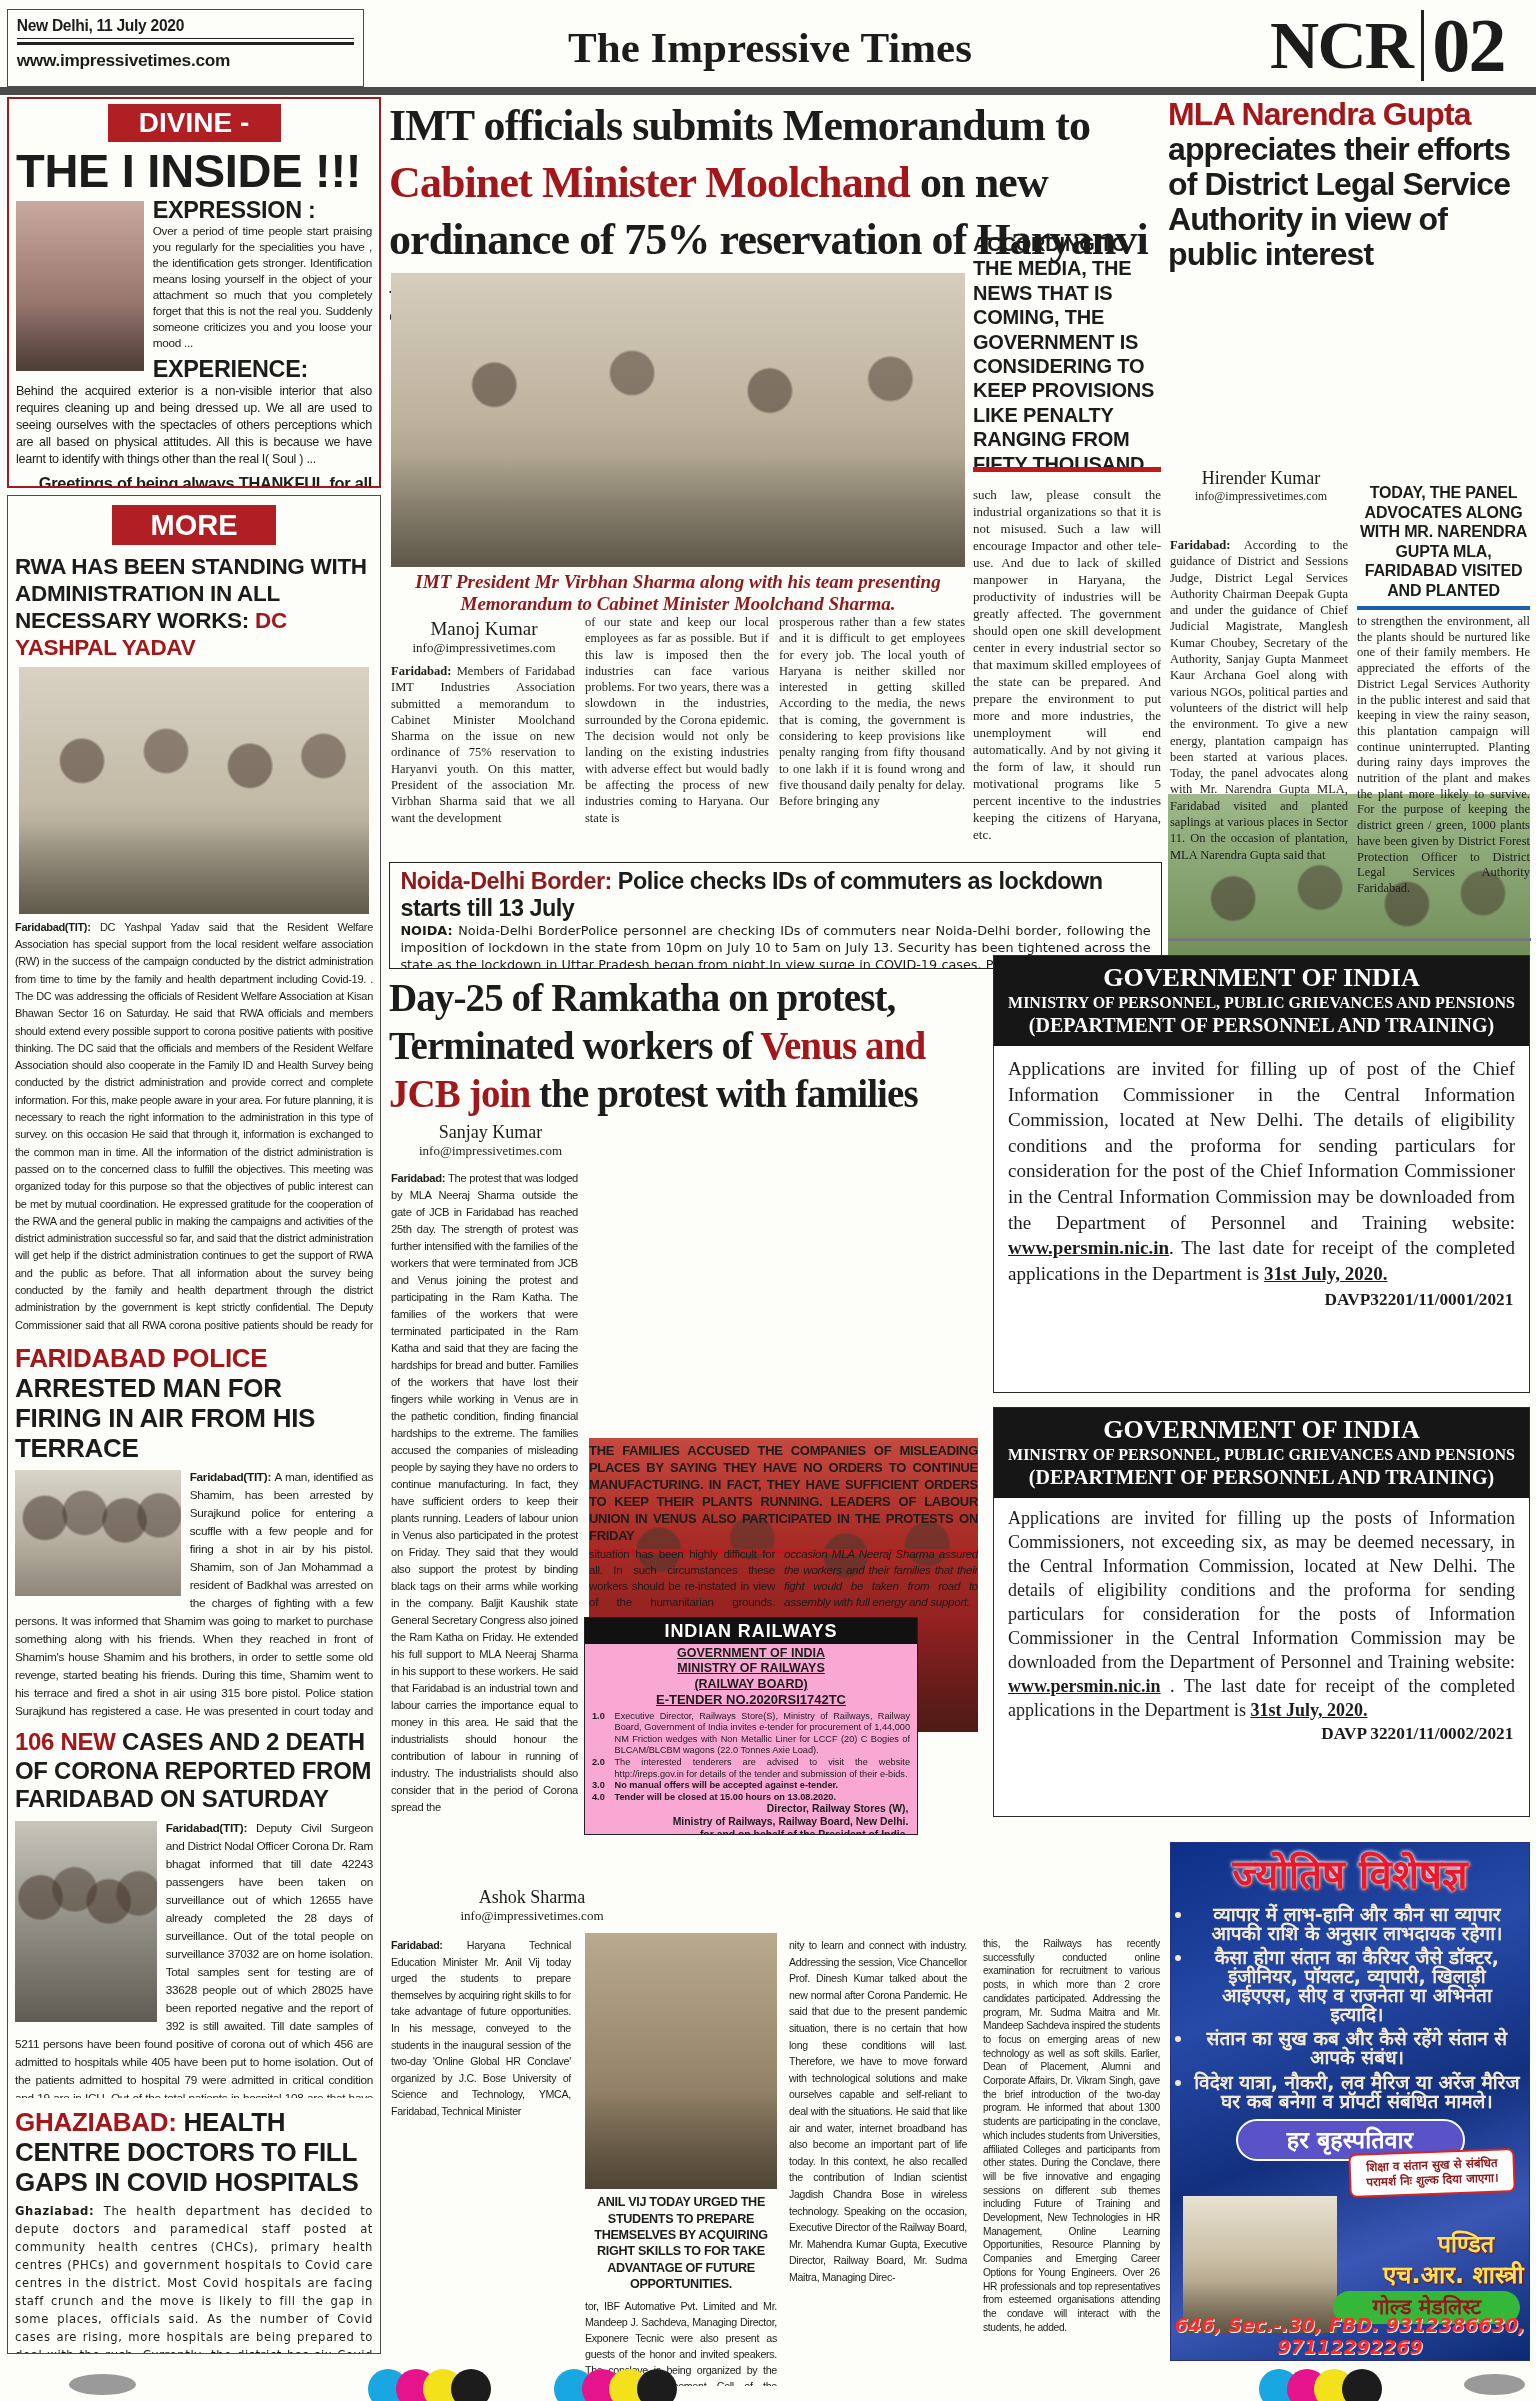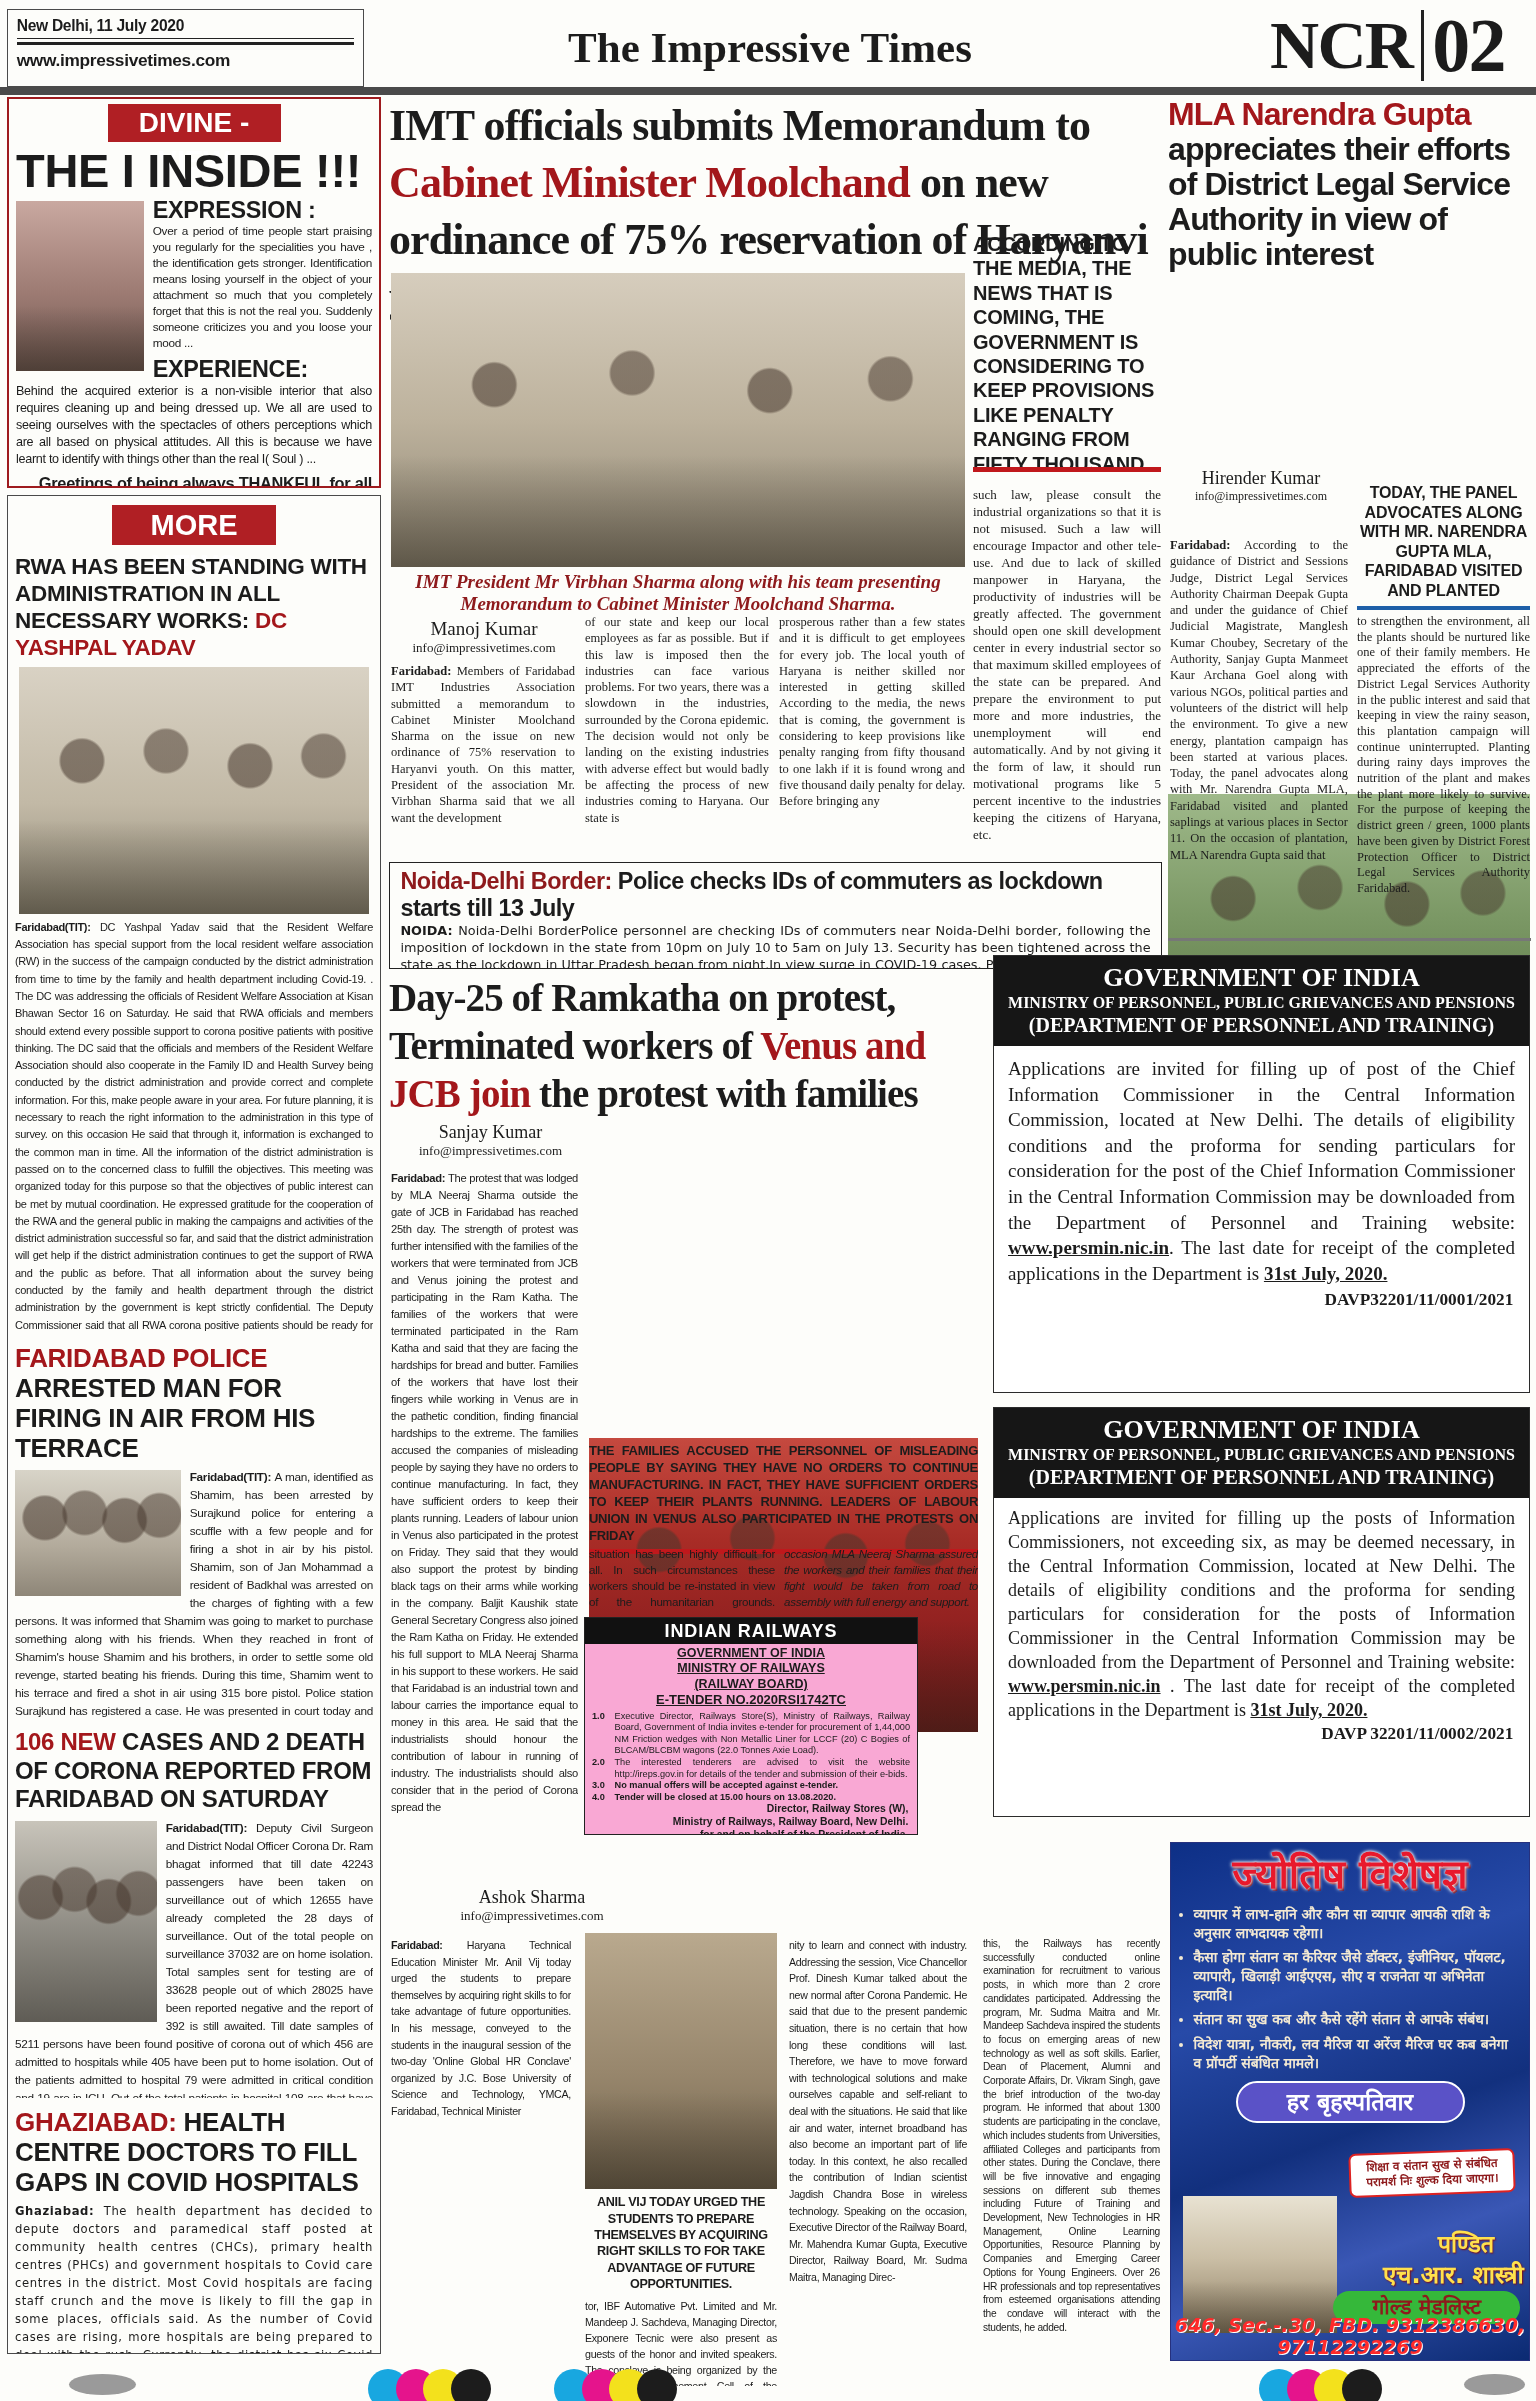--- a/index.html
+++ b/index.html
@@ -128,21 +128,21 @@
   <div class="abs ctr" style="left:391px;top:1122px;width:199px;">
     <div class="serif" style="font-size:18px;">Sanjay Kumar</div>
     <div class="serif" style="font-size:13px;">info@impressivetimes.com</div>
   </div>
   <div class="abs cond just hid" style="left:391px;top:1170px;width:187px;height:682px;font-size:11.2px;line-height:17px;"><span class="lead">Faridabad: </span><span>The protest that was lodged by MLA Neeraj Sharma outside the gate of JCB in Faridabad has reached 25th day. The strength of protest was further intensified with the families of the workers that were terminated from JCB and Venus joining the protest and participating in the Ram Katha. The families of the workers that were terminated participated in the Ram Katha and said that they are facing the hardships for bread and butter. Families of the workers that have lost their fingers while working in Venus are in the pathetic condition, finding financial hardships to the extreme. The families accused the companies of misleading people by saying they have no orders to continue manufacturing. In fact, they have sufficient orders to keep their plants running. Leaders of labour union in Venus also participated in the protest on Friday. They said that they would also support the protest by binding black tags on their arms while working in the company. Baljit Kaushik state General Secretary Congress also joined the Ram Katha on Friday. He extended his full support to MLA Neeraj Sharma in his support to these workers. He said that Faridabad is an industrial town and labour carries the importance equal to money in this area. He said that the industrialists should honour the contribution of labour in running of industry. The industrialists should also consider that in the period of Corona spread the</span></div>
   <div class="abs photo" style="left:589px;top:1144px;width:389px;height:294px;background:linear-gradient(180deg,#c5493f 0%,#a82c26 35%,#8d1f1f 70%,#6e1616 100%);">
       <span class="heads"></span>
       <span class="shade"></span>
     </div>
   <div class="abs" style="left:589px;top:1442px;width:389px;">
-    <div class="b cond just" style="font-size:13px;line-height:17px;">THE FAMILIES ACCUSED THE PERSONNEL OF MISLEADING PEOPLE BY SAYING THEY HAVE NO ORDERS TO CONTINUE MANUFACTURING. IN FACT, THEY HAVE SUFFICIENT ORDERS TO KEEP THEIR PLANTS RUNNING. LEADERS OF LABOUR UNION IN VENUS ALSO PARTICIPATED IN THE PROTESTS ON FRIDAY</div>
+    <div class="b cond just" style="font-size:13px;line-height:17px;">THE FAMILIES ACCUSED THE COMPANIES OF MISLEADING PLACES BY SAYING THEY HAVE NO ORDERS TO CONTINUE MANUFACTURING. IN FACT, THEY HAVE SUFFICIENT ORDERS TO KEEP THEIR PLANTS RUNNING. LEADERS OF LABOUR UNION IN VENUS ALSO PARTICIPATED IN THE PROTESTS ON FRIDAY</div>
     <div class="rule-red" style="margin-top:5.2px;"></div>
   </div>
   <div class="abs cond just hid" style="left:589px;top:1546px;width:186px;height:67px;font-size:11.6px;line-height:16px;">situation has been highly difficult for all. In such circumstances these workers should be re-instated in view of the humanitarian grounds. Speaking on the</div>
   <div class="abs cond just hid" style="left:784px;top:1546px;width:194px;height:67px;font-size:11.6px;line-height:16px;font-style:italic;">occasion MLA Neeraj Sharma assured the workers and their families that their fight would be taken from road to assembly with full energy and support.</div>
 
   <div class="abs hid" style="left:584px;top:1617px;width:334px;height:218px;border:1.7px solid #222;box-sizing:border-box;background:#f9a8d4;">
     <div style="background:#111;color:#fff;text-align:center;font-weight:bold;font-size:18px;line-height:26px;letter-spacing:0.9px;">INDIAN RAILWAYS</div>
     <div class="b ctr" style="font-size:12.5px;line-height:15.6px;text-decoration:underline;margin-top:1.7px;">GOVERNMENT OF INDIA</div>
     <div class="b ctr" style="font-size:12.5px;line-height:15.6px;text-decoration:underline;">MINISTRY OF RAILWAYS</div>
     <div class="b ctr" style="font-size:12.5px;line-height:15.6px;text-decoration:underline;">(RAILWAY BOARD)</div>
@@ -218,21 +218,21 @@
       <div style="font-size:26px;line-height:29px;">GOVERNMENT OF INDIA</div>
       <div style="font-size:16px;line-height:21px;">MINISTRY OF PERSONNEL, PUBLIC GRIEVANCES AND PENSIONS</div>
       <div style="font-size:20px;line-height:24px;">(DEPARTMENT OF PERSONNEL AND TRAINING)</div>
     </div>
     <div class="serif just" style="font-size:18px;line-height:24px;padding:8.7px 14px 0;"><span>Applications are invited for filling up the posts of Information Commissioners, not exceeding six, as may be deemed necessary, in the Central Information Commission, located at New Delhi. The details of eligibility conditions and the proforma for sending particulars for consideration for the posts of Information Commissioner in the Central Information Commission may be downloaded from the Department of Personnel and Training website: </span><span class="b" style="text-decoration:underline;">www.persmin.nic.in</span><span> . The last date for receipt of the completed applications in the Department is </span><span class="b" style="text-decoration:underline;">31st July, 2020.</span></div>
     <div class="serif b" style="font-size:17.3px;text-align:right;padding:1.7px 15.6px 0;">DAVP 32201/11/0002/2021</div>
   </div>
 
   <div class="abs adbg hid" style="left:1170px;top:1842px;width:360px;height:519px;border:1.7px solid #26317e;box-sizing:border-box;font-family:'DejaVu Sans',sans-serif;">
     <div class="adtitle b ctr" style="font-size:40px;line-height:48px;margin-top:7px;">ज्योतिष विशेषज्ञ</div>
-    <ul style="margin:7px 8.7px 0 22.5px;padding:0;color:#f3e9d2;font-weight:bold;font-size:14px;line-height:19px;">
+    <ul style="margin:7px 8.7px 0 22.5px;padding:0;color:#f3e9d2;font-weight:bold;font-size:19px;line-height:19px;text-align:center;">
       <li style="margin-bottom:5.2px;">व्यापार में लाभ-हानि और कौन सा व्यापार आपकी राशि के अनुसार लाभदायक रहेगा।</li>
       <li style="margin-bottom:5.2px;">कैसा होगा संतान का कैरियर जैसे डॉक्टर, इंजीनियर, पॉयलट, व्यापारी, खिलाड़ी आईएएस, सीए व राजनेता या अभिनेता इत्यादि।</li>
       <li style="margin-bottom:5.2px;">संतान का सुख कब और कैसे रहेंगे संतान से आपके संबंध।</li>
       <li style="margin-bottom:5.2px;">विदेश यात्रा, नौकरी, लव मैरिज या अरेंज मैरिज घर कब बनेगा व प्रॉपर्टी संबंधित मामले।</li>
     </ul>
     <div class="ctr" style="margin:8.7px auto 0;width:225px;background:#5a52c7;border:2.6px solid #fff;border-radius:22.5px;color:#fff;font-weight:bold;font-size:23.4px;line-height:38px;">हर बृहस्पतिवार</div>
     <div class="photo" style="position:absolute;left:12px;top:353px;width:154px;height:137px;background:linear-gradient(180deg,#e8e2d2 0%,#cbbfa6 45%,#8b7c62 100%);">
         <span class="shade"></span>
       </div>
     <div style="position:absolute;right:14px;top:308px;width:152px;background:#fff;border:2.6px solid #d22;border-radius:7px;transform:rotate(-2deg);color:#8E1A1C;font-weight:bold;font-size:11.8px;line-height:14.7px;text-align:center;padding:5.2px;">शिक्षा व संतान सुख से संबंधित परामर्श निः शुल्क दिया जाएगा।</div>

